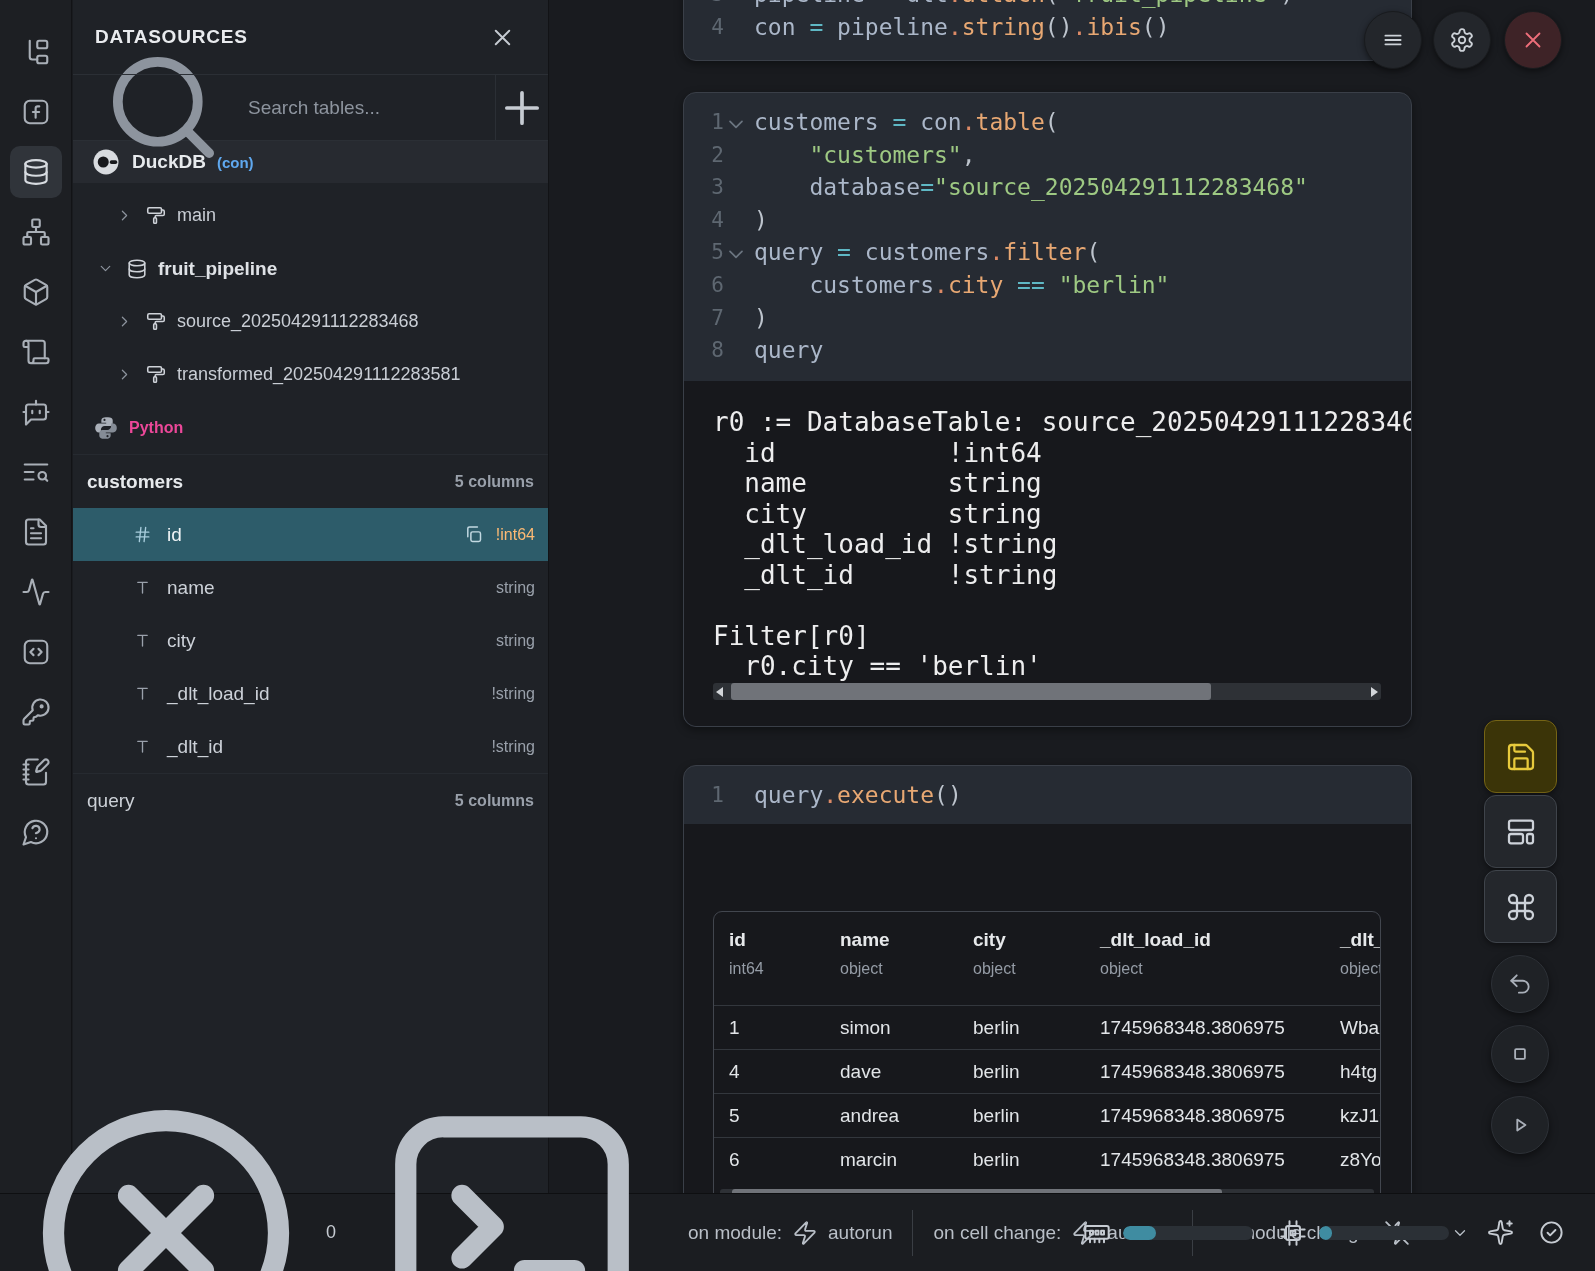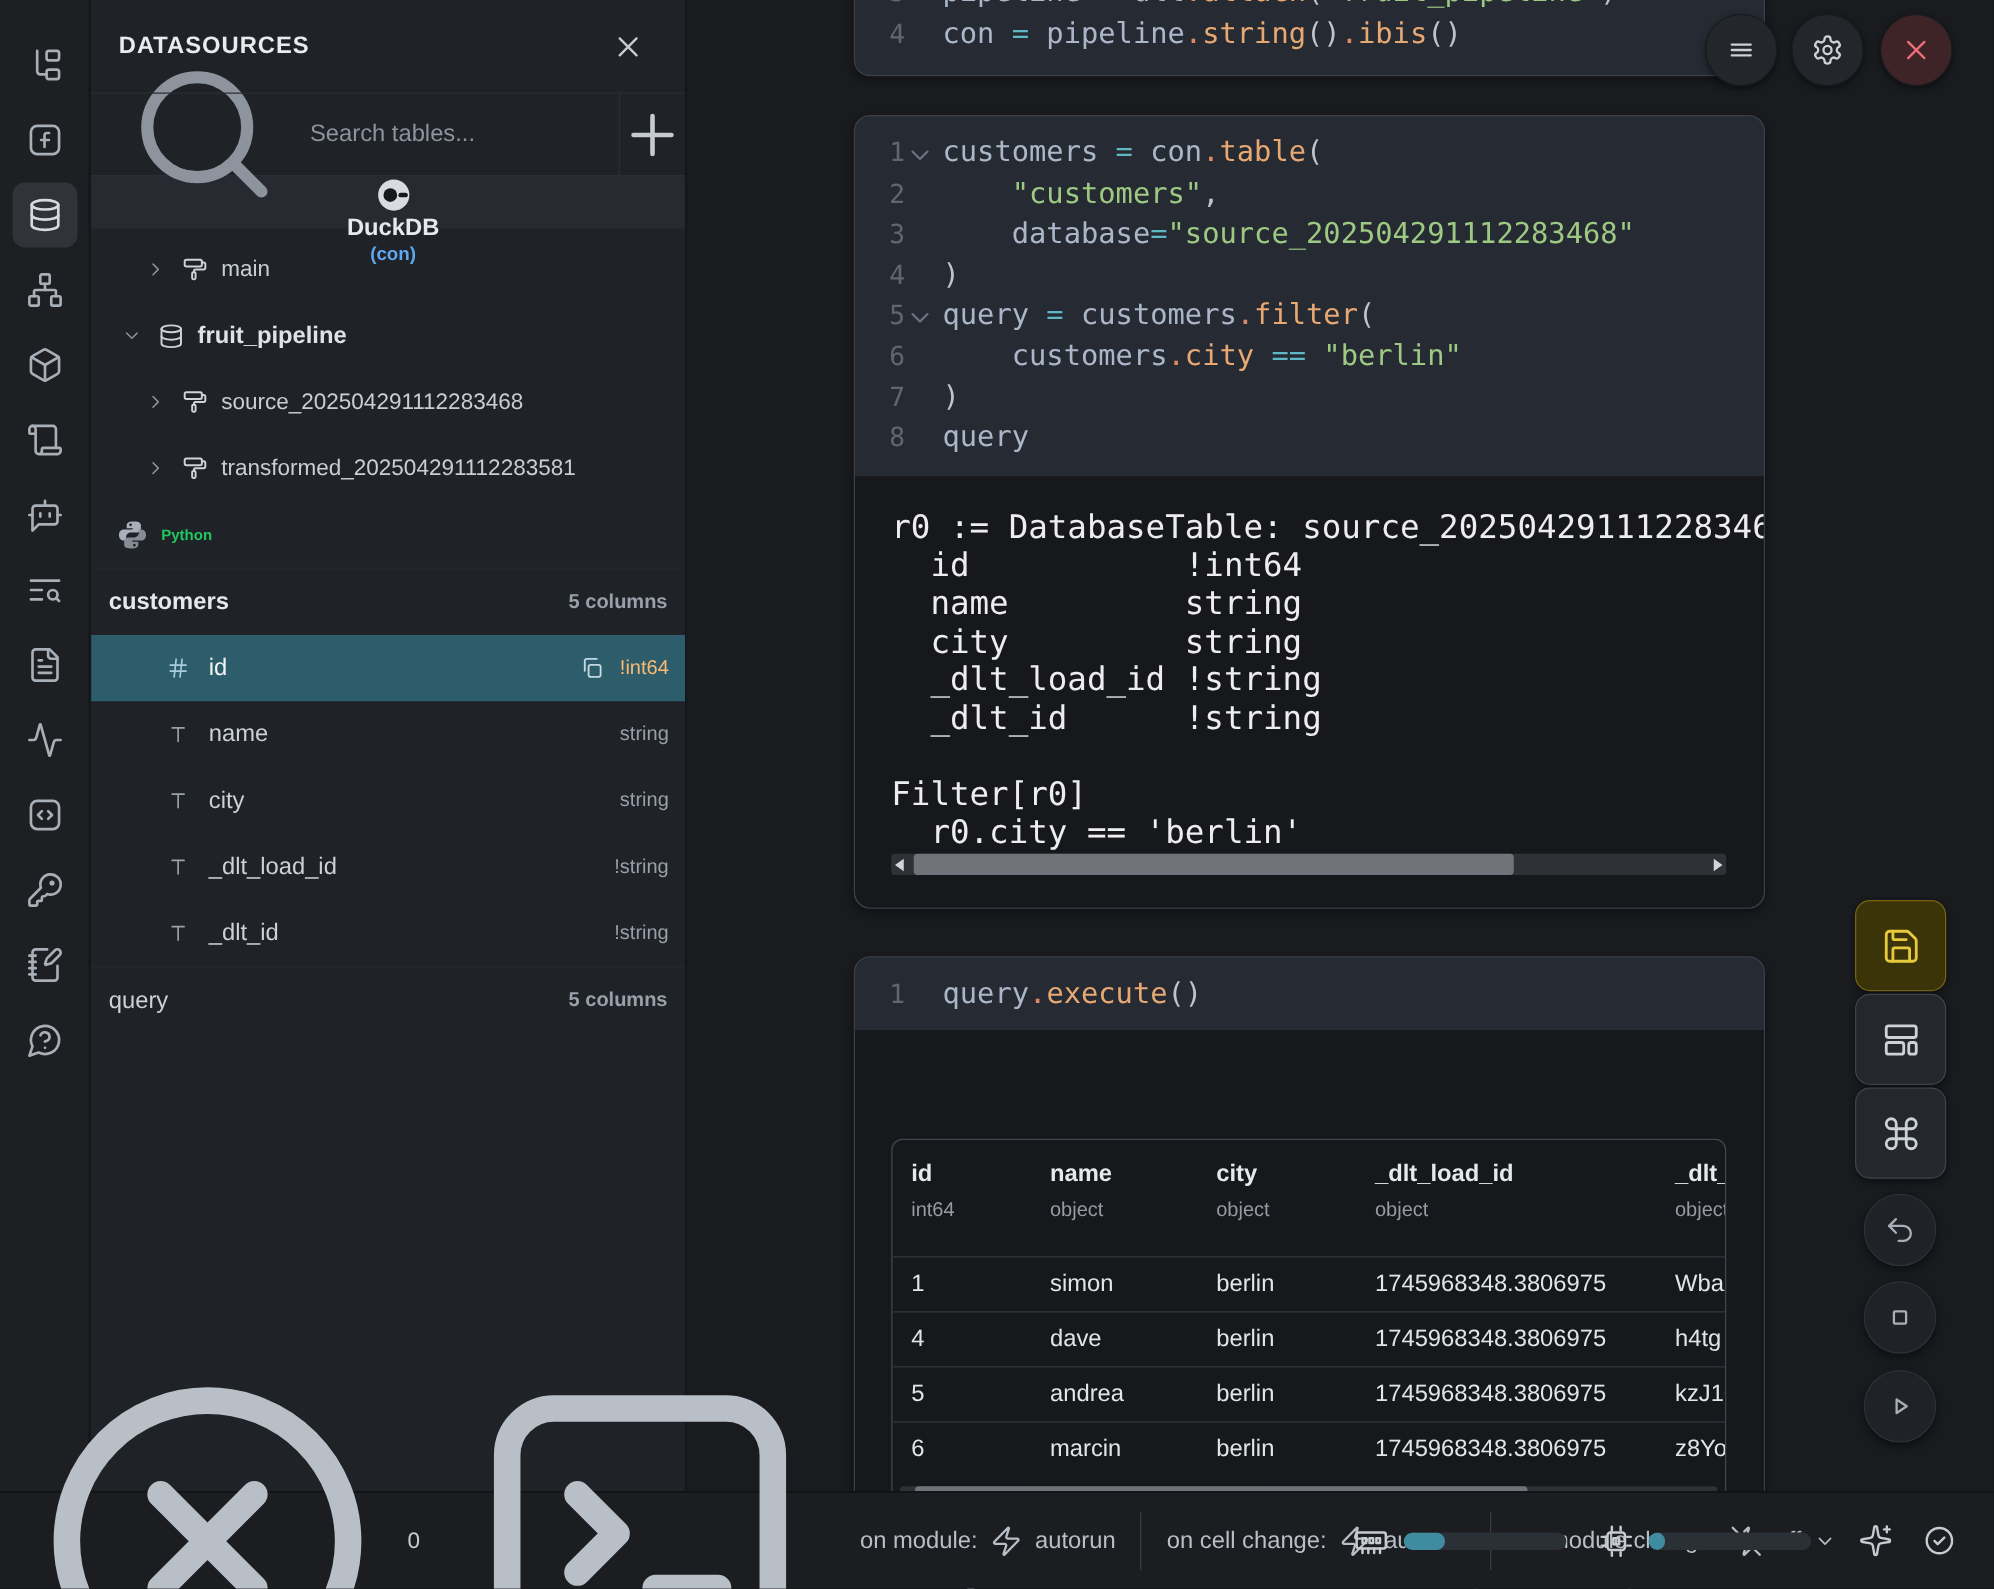--- a/index.html
+++ b/index.html
@@ -22,35 +22,35 @@
   .panel-header{height:75px;display:flex;align-items:center;padding:0 22px;border-bottom:1px solid #2b2f35;position:relative;}
   .panel-title{font-size:19px;font-weight:bold;letter-spacing:.8px;color:#e9ebee;}
   .panel-close{position:absolute;right:32px;top:24px;width:27px;height:27px;color:#c6cbd2;cursor:pointer;}
   .searchrow{height:66px;display:flex;align-items:center;border-bottom:1px solid #2b2f35;}
   .searchbox{flex:1;display:flex;align-items:center;gap:14px;padding-left:22px;height:100%;}
   .searchbox svg{width:26px;height:26px;color:#8d949e;}
   .searchbox input{background:transparent;border:none;outline:none;color:#c9ced5;font-size:19px;width:280px;font-family:"Liberation Sans",sans-serif;}
   .searchbox input::placeholder{color:#8d949e;}
   .plusbtn{width:53px;height:100%;border-left:1px solid #2b2f35;display:flex;align-items:center;justify-content:center;color:#c6cbd2;cursor:pointer;}
   .plusbtn svg{width:24px;height:24px;}
-  .connrow{height:42px;background:#272a30;display:flex;align-items:center;gap:1px;padding-left:8px;flex-direction:column;}
+  .connrow{height:42px;background:#272a30;display:flex;align-items:center;gap:11px;padding-left:18px;}
   .connrow .logo{width:30px;height:30px;}
   .conn-name{font-size:19px;font-weight:bold;color:#e7eaed;}
   .conn-badge{font-size:15px;font-weight:bold;color:#5fa8ef;}
   .tree{padding-top:6px;}
   .tree-row{height:53px;display:flex;align-items:center;cursor:pointer;}
   .tree-row .chev{width:17px;height:17px;color:#8d949e;flex:none;}
   .tree-row .ticon{width:22px;height:22px;color:#cfd3d9;margin:0 10px 0 12px;flex:none;}
   .tree-label{font-size:18px;color:#c9ced5;white-space:nowrap;}
   .tree-row.root .tree-label{font-weight:bold;color:#dfe2e6;font-size:19px;}
   .tree-row.root{padding-left:24px;}
   .tree-row.child{padding-left:43px;}
   .tree-row.pyrow{padding-left:20px;}
   .tree-row.pyrow .ticon{margin-left:0;width:26px;height:26px;}
-  .tree-row.pyrow .tree-label{font-weight:bold;color:#22c55e;font-size:12px;}
+  .tree-row.pyrow .tree-label{font-weight:bold;color:#ec4899;font-size:16px;}
   .sec-head{height:54px;display:flex;align-items:center;justify-content:space-between;
             padding:0 14px;border-top:1px solid #262a30;}
   .sec-name{font-size:19px;color:#e6e9ec;font-weight:bold;}
   .sec-head.plain .sec-name{font-weight:normal;color:#ccd1d7;}
   .sec-meta{font-size:16px;font-weight:bold;color:#99a0aa;}
   .col-row{height:53px;display:flex;align-items:center;padding:0 13px 0 60px;cursor:pointer;}
   .col-row .cicon{width:19px;height:19px;color:#9aa1ab;margin-right:15px;flex:none;}
   .col-name{font-size:19px;color:#ccd1d8;flex:1;}
   .col-type{font-size:16px;color:#99a0aa;}
   .col-row.selected{background:#2d5c6a;}

